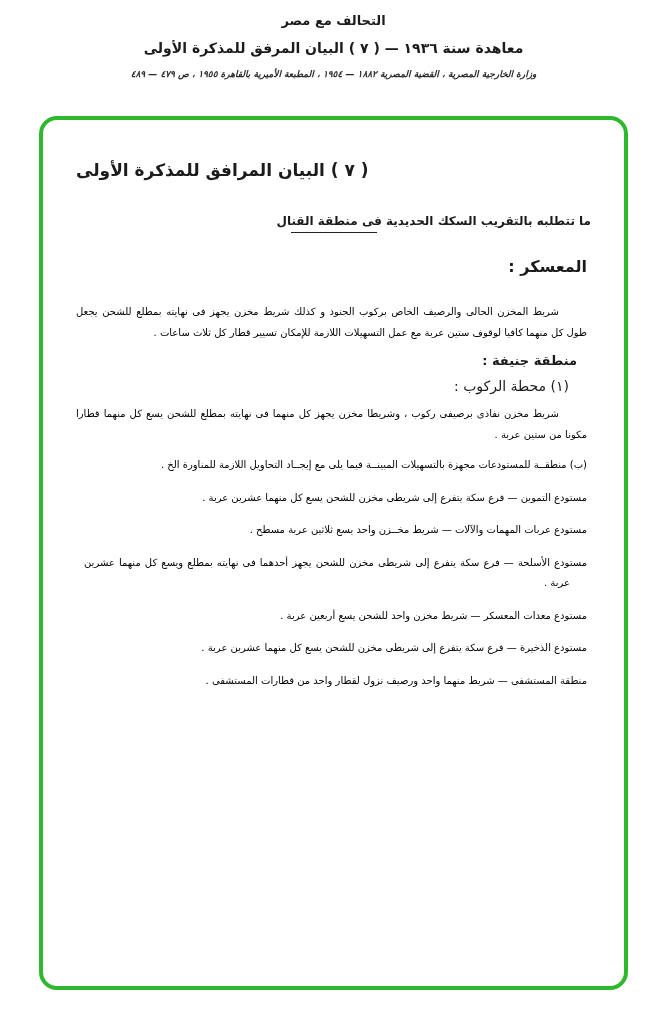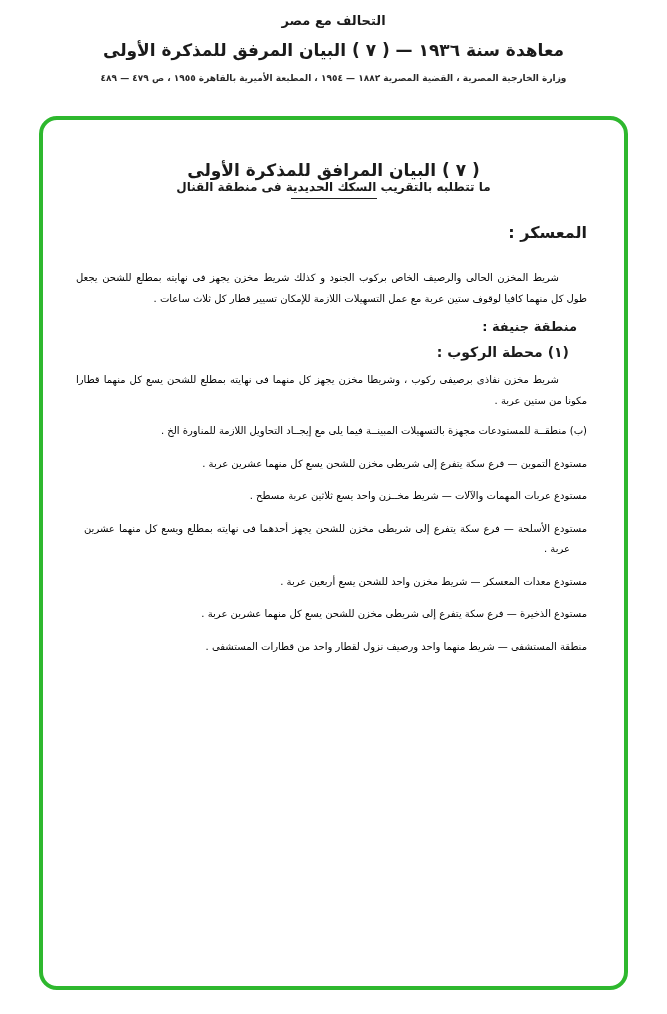--- a/index.html
+++ b/index.html
@@ -9,53 +9,54 @@
     width:667px; height:1014px;
     margin:0 auto;
     background:#ffffff;
     color:#1b1b1b;
     direction:rtl;
     font-family:"DejaVu Sans", sans-serif;
     overflow:hidden;
   }
   .header { text-align:center; padding-top:13px; }
   .header-title { font-size:13px; font-weight:bold; letter-spacing:0.5px; }
-  .header-sub   { font-size:17px; font-weight:bold; margin-top:12px; }
-  .header-cite  { font-size:9px;  font-weight:bold; color:#2a2a2a; margin-top:13px; }
+  .header-sub   { font-size:14px; font-weight:bold; margin-top:12px; }
+  .header-cite  { font-size:9px;  font-weight:bold; color:#2a2a2a; margin-top:13px;font-style:italic; }
   .frame {
     position:absolute;
     right:39px; left:39px;
     top:116px;
     height:874px;
     border:4px solid #2eb82e;
     border-radius:18px;
     padding:24px 33px 20px 33px;
     overflow:hidden;
     background:#ffffff;
   }
   .doc-title {
-    text-align:center;
+    text-align:left;
     font-size:17px;
     font-weight:bold;
     margin-top:16px;
   }
   .doc-subtitle {
-    text-align:center;
+    text-align:right;
     font-size:12px;
     font-weight:bold;
+    margin-top:34px;
   }
   .subtitle-underline {
     width:86px; height:1px;
     background:#222;
     margin:4px auto 0 auto;
   }
   .blocks { margin-top:24px; }
   .h-major { font-size:16px; font-weight:bold; margin:6px 4px 26px 0; }
   .h-section { font-size:13px; font-weight:bold; margin:10px 14px 10px 0; }
-  .h-sub { font-size:14px; font-weight:bold; margin:10px 22px 10px 0; }
+  .h-sub { font-size:14px; font-weight:normal; margin:10px 22px 10px 0; }
   .para {
     font-size:10px;
     line-height:2.05;
     text-align:justify;
     color:#000000;
   }
   .para.indent {
     text-indent:28px;
     margin:0 4px 10px 0;
   }

